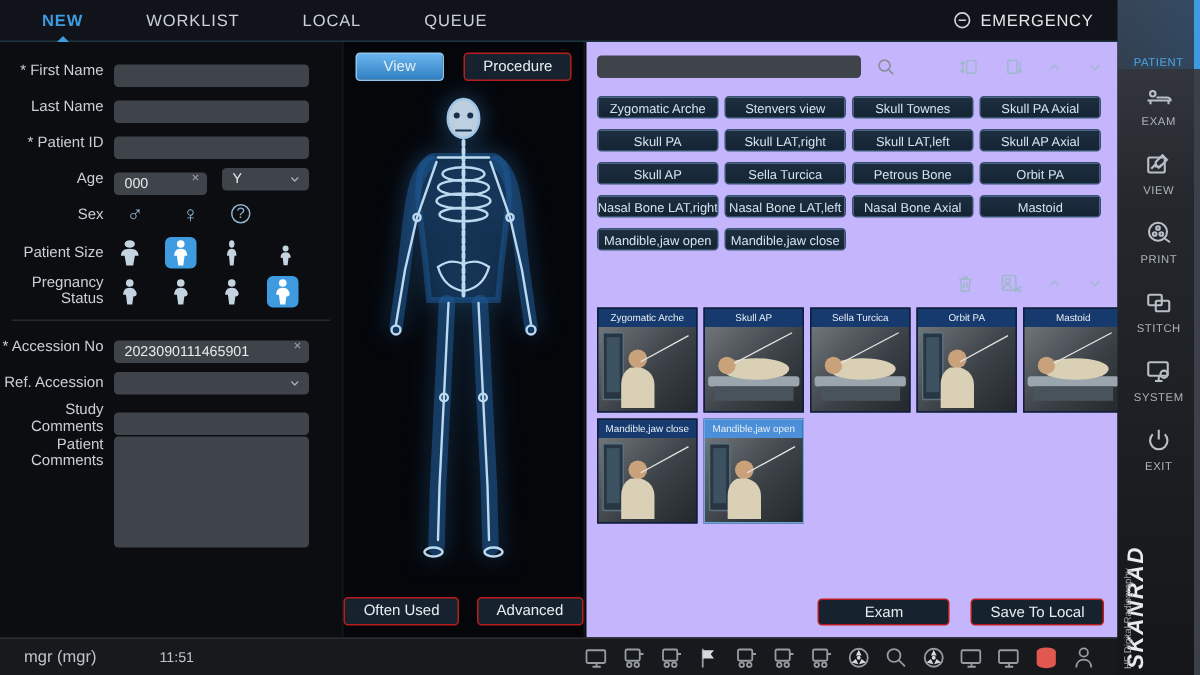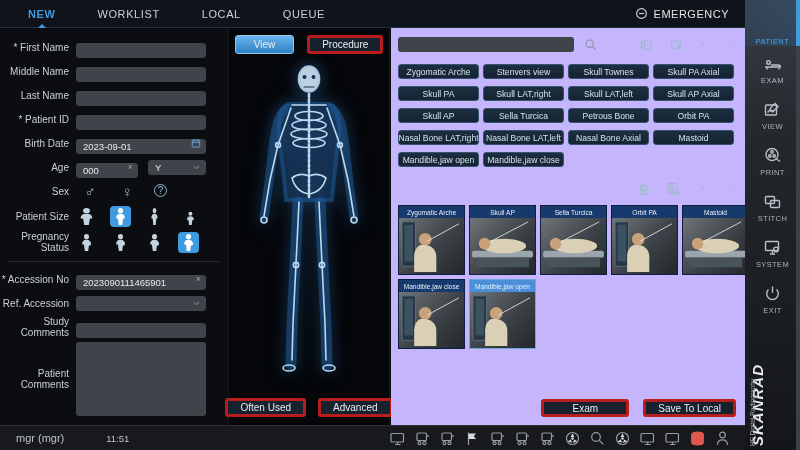--- a/index.html
+++ b/index.html
@@ -63,32 +63,32 @@
            color:#8fb4d2;font-size:15px;cursor:pointer;}
   .sexbtn.unk{font-size:10px;border:1.4px solid #8fb4d2;border-radius:50%;width:13px;height:13px;
            margin-top:3px;}
   .iconrow{display:flex;gap:13px;width:140px;align-items:center;}
   .pbtn{width:21px;height:21px;border-radius:4px;display:flex;align-items:center;justify-content:center;
            cursor:pointer;}
   .pbtn svg{fill:#c3d3e0;stroke:none;}
   .pbtn.active{background:#3f9be0;}
   .pbtn.active svg{fill:#fff;}
   .fdivider{height:1px;background:#26292e;margin:6px 8px 5px 8px;flex:none;}
-  .frow.tall{height:80px;align-items:center;}
+  .frow.tall{height:80px;align-items:flex-start;}
   .frow.tall textarea{width:130px;height:74px;background:#3f434a;border:none;border-radius:3px;
            resize:none;outline:none;color:#e8eaec;font-size:9.5px;padding:4px 6px;
            font-family:"Liberation Sans",sans-serif;}
   .h26{height:26px;}
 
   
   .body-panel{position:absolute;left:228px;top:28px;width:162px;height:397px;background:#04060a;
            border-left:1px solid #14171c;border-right:1px solid #14171c;}
   .bp-top{display:flex;justify-content:center;gap:13px;margin-top:7px;}
   .btn{height:19px;border-radius:3px;font-size:10px;color:#e8edf2;display:flex;align-items:center;
-       justify-content:center;cursor:pointer;background:#16222e;border:3px solid #b91c1c;
+       justify-content:center;cursor:pointer;background:#16222e;border:1px solid #b91c1c;
        padding:0 12px;white-space:nowrap;}
   .btn.primary{background:linear-gradient(180deg,#6ab5ee,#2f7fc2);border:1px solid #8cc6ee;
        padding:0 18px;}
   .bp-bottom{position:absolute;bottom:8px;left:0;width:100%;display:flex;justify-content:center;gap:12px;}
   .skeleton-wrap{position:absolute;top:32px;left:0;width:100%;display:flex;justify-content:center;}
   .skeleton-wrap svg{filter:drop-shadow(0 0 8px rgba(60,140,220,.5));}
 
   
   .proc-panel{position:absolute;left:391px;top:28px;width:354px;height:397px;background:#c4b5fd;
            padding:8px 9px 0 7px;}
@@ -145,42 +145,26 @@
       <span>EMERGENCY</span>
     </div>
   </div>
 
   <div class="form-panel">
     <div class="frow">
       <label>* First Name</label>
       <span class="tbox"><input value="" style=""></span>
     </div>
     <div class="frow">
-      <label>Middle Name</label>
-      <span class="tbox"><input value="" style=""></span>
-    </div>
-    <div class="frow">
       <label>Last Name</label>
       <span class="tbox"><input value="" style=""></span>
     </div>
     <div class="frow">
       <label>* Patient ID</label>
       <span class="tbox"><input value="" style=""></span>
-    </div>
-    <div class="frow">
-      <label>Birth Date</label>
-      <span class="tbox">
-        <input value="2023-09-01" style="">
-        <span class="tail">
-          <svg width="10" height="10" viewBox="0 0 16 16" fill="none" stroke="#6fa8dc" stroke-width="1.5">
-            <rect x="2" y="3.5" width="12" height="11" rx="1"></rect>
-              <path d="M2 7h12M5 2v3M11 2v3"></path>
-          </svg>
-        </span>
-      </span>
     </div>
     <div class="frow">
       <label>Age</label>
       <span class="agewrap">
         <span class="tbox">
           <input value="000" style="">
           <span class="tail clear-x">×</span>
         </span>
         <span class="selbox">
           <span>Y</span>

